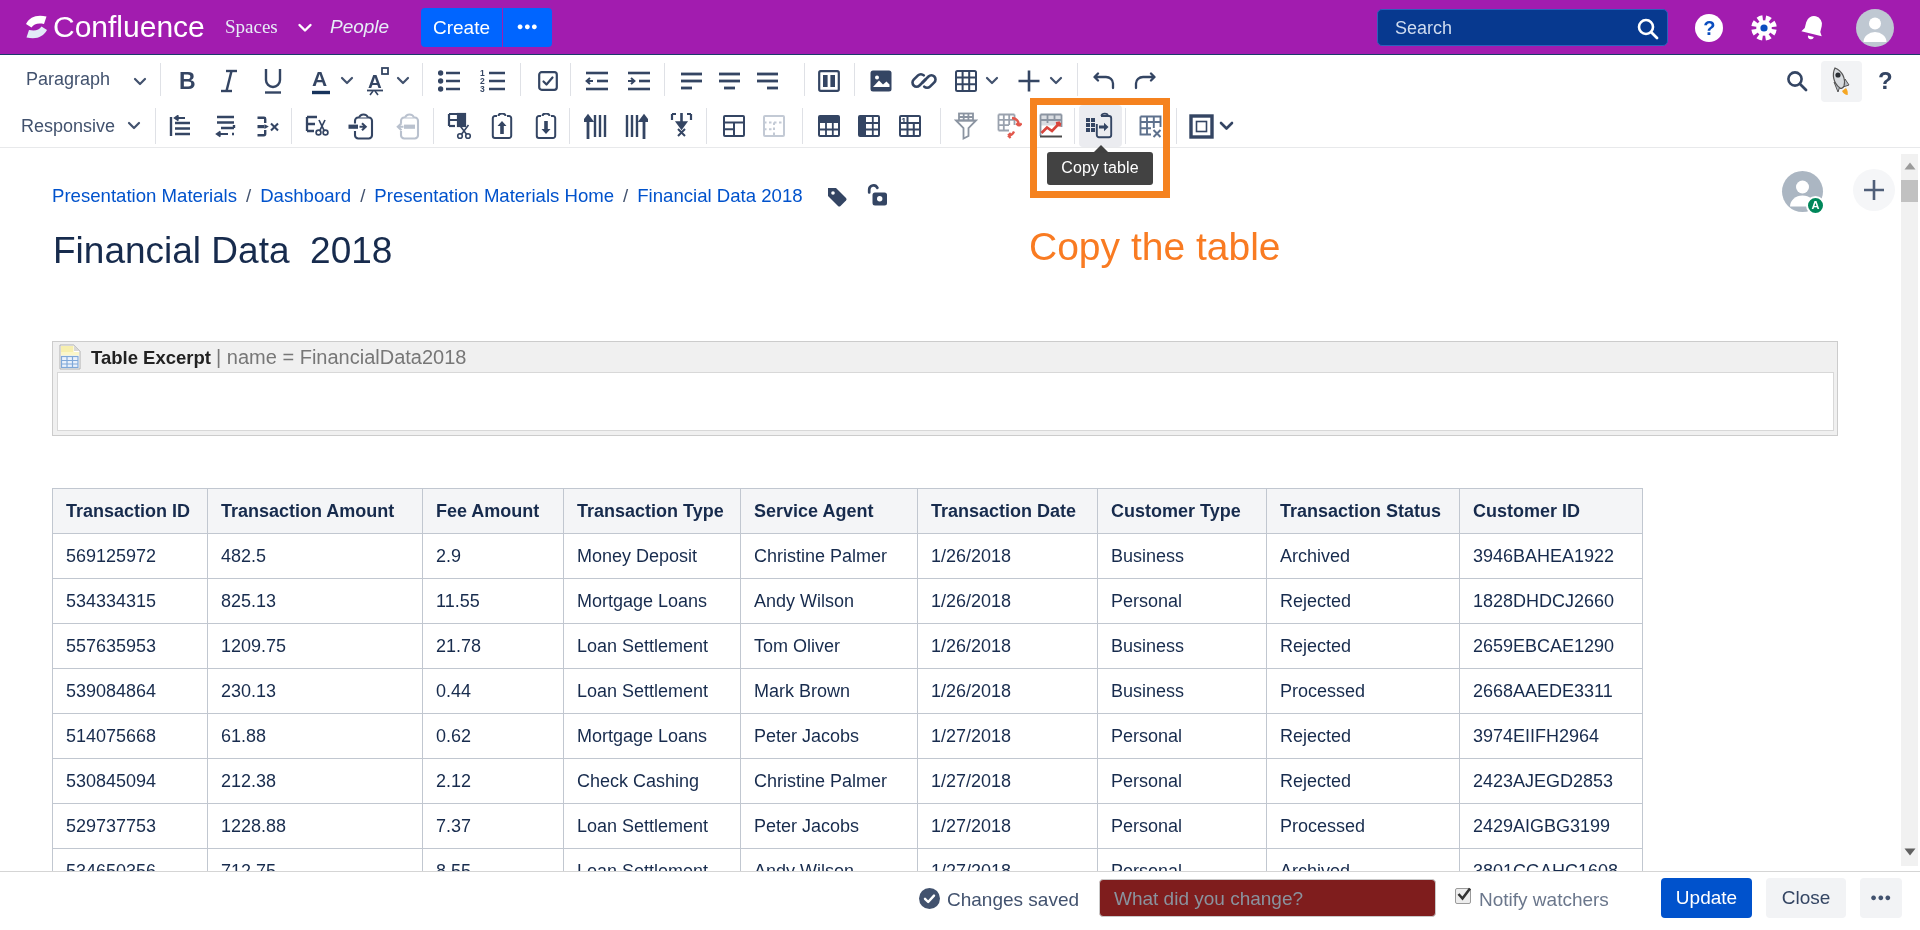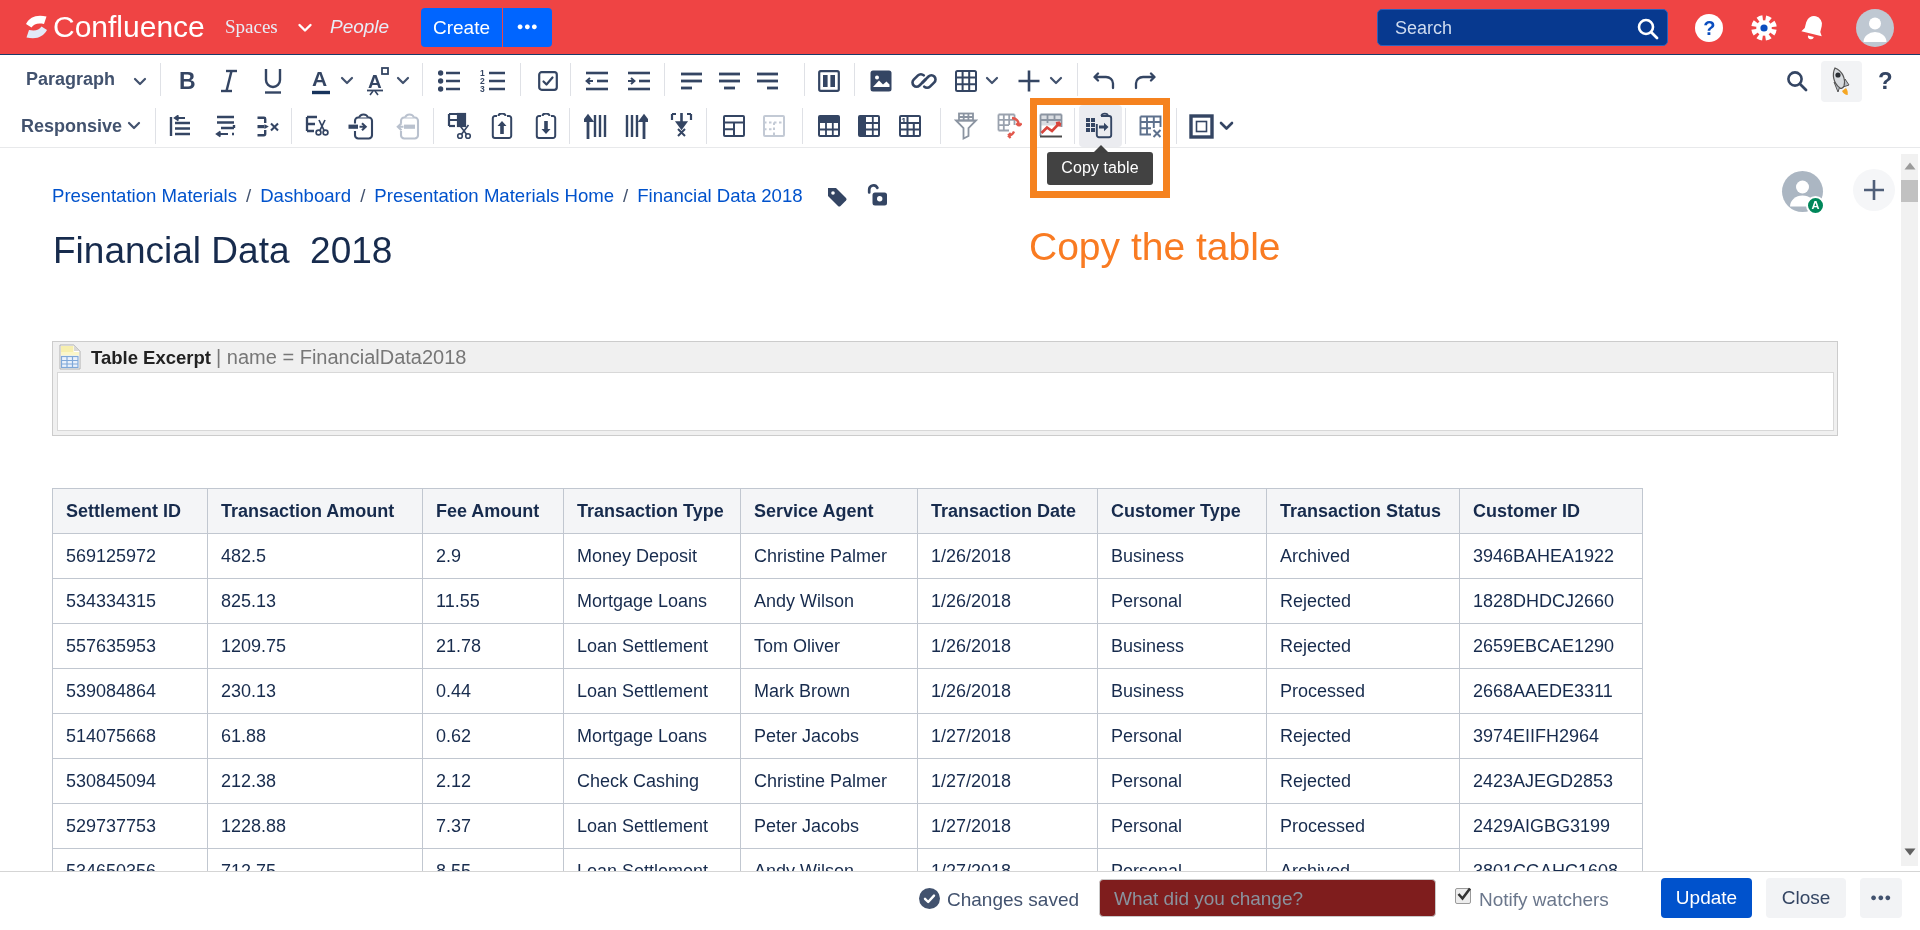--- a/index.html
+++ b/index.html
@@ -1,31 +1,31 @@
 <!DOCTYPE html>
 <html><head>
 <meta charset="utf-8">
 <style>
   * { margin:0; padding:0; box-sizing:border-box; }
   html,body { width:1920px; height:930px; overflow:hidden; background:#fff;
     font-family:"Liberation Sans", sans-serif; }
   
-  #nav { position:absolute; left:0; top:0; width:1920px; height:55px; background:#ef4444; border-bottom:1px solid #1A3B69; }
+  #nav { position:absolute; left:0; top:0; width:1920px; height:55px; background:#a21caf; border-bottom:1px solid #1A3B69; }
   #nav .brand { position:absolute; left:53px; top:10px; color:#fff; font-size:30px; letter-spacing:0px; }
   #nav .navitem { position:absolute; top:16px; color:#E7EDF7; font-size:19px; }
   #createbtn { position:absolute; left:421px; top:8px; width:81px; height:39px; background:#0065FF; border-radius:4px 0 0 4px; color:#fff; font-size:19px; text-align:center; line-height:39px; }
   #dotsbtn { position:absolute; left:503px; top:8px; width:49px; height:39px; background:#0065FF; border-radius:0 4px 4px 0; color:#fff; font-size:11px; text-align:center; line-height:37px; letter-spacing:0.5px;}
   #searchbox { position:absolute; left:1377px; top:9px; width:291px; height:37px; background:#07398F; border:1px solid #2B61BC; border-radius:5px; }
   #searchbox .ph { position:absolute; left:17px; top:8px; color:#CFDBEF; font-size:18px; }
   
   #tb1 { position:absolute; left:0; top:55px; width:1920px; height:49px; background:#fff; }
   #tb2 { position:absolute; left:0; top:104px; width:1920px; height:44px; background:#fff; border-bottom:1px solid #E8E9EB; }
   .sep1 { position:absolute; top:8px; width:1px; height:33px; background:#DFE1E6; }
   .sep2 { position:absolute; top:4px; width:1px; height:36px; background:#DFE1E6; }
-  .tbtxt { color:#42526E; font-size:18px;font-weight:bold; }
+  .tbtxt { color:#42526E; font-size:18px; }
   svg.ic { position:absolute; }
   
   #crumbs { position:absolute; left:52px; top:185px; font-size:18.6px; color:#0052CC; }
   #crumbs .sl { color:#42526E; padding:0 9px; }
   #title { position:absolute; left:53px; top:230px; font-size:37px; color:#172B4D; letter-spacing:0px; white-space:pre; }
   #copytext { position:absolute; left:1029px; top:225px; font-size:39px; color:#F97B22; }
   
   #obox { position:absolute; left:1030px; top:98px; width:140px; height:100px; border:7px solid #F5821F; background:transparent; }
   #tooltip { position:absolute; left:1047px; top:152px; width:106px; height:33px; background:#424242; border-radius:3px; color:#fff; font-size:16px; text-align:center; line-height:32px; letter-spacing:0.1px; }
   #tooltip:before { content:""; position:absolute; left:46px; top:-7px; border-left:8px solid transparent; border-right:8px solid transparent; border-bottom:8px solid #404040; }
@@ -492,21 +492,21 @@
       <col style="width:141px">
       <col style="width:177px">
       <col style="width:177px">
       <col style="width:180px">
       <col style="width:169px">
       <col style="width:193px">
       <col style="width:183px">
     </colgroup>
  <tbody>
       <tr>
-        <th>Settlement ID</th>
+        <th>Transaction ID</th>
         <th>Transaction Amount</th>
         <th>Fee Amount</th>
         <th>Transaction Type</th>
         <th>Service Agent</th>
         <th>Transaction Date</th>
         <th>Customer Type</th>
         <th>Transaction Status</th>
         <th>Customer ID</th>
       </tr>
  <tr>

